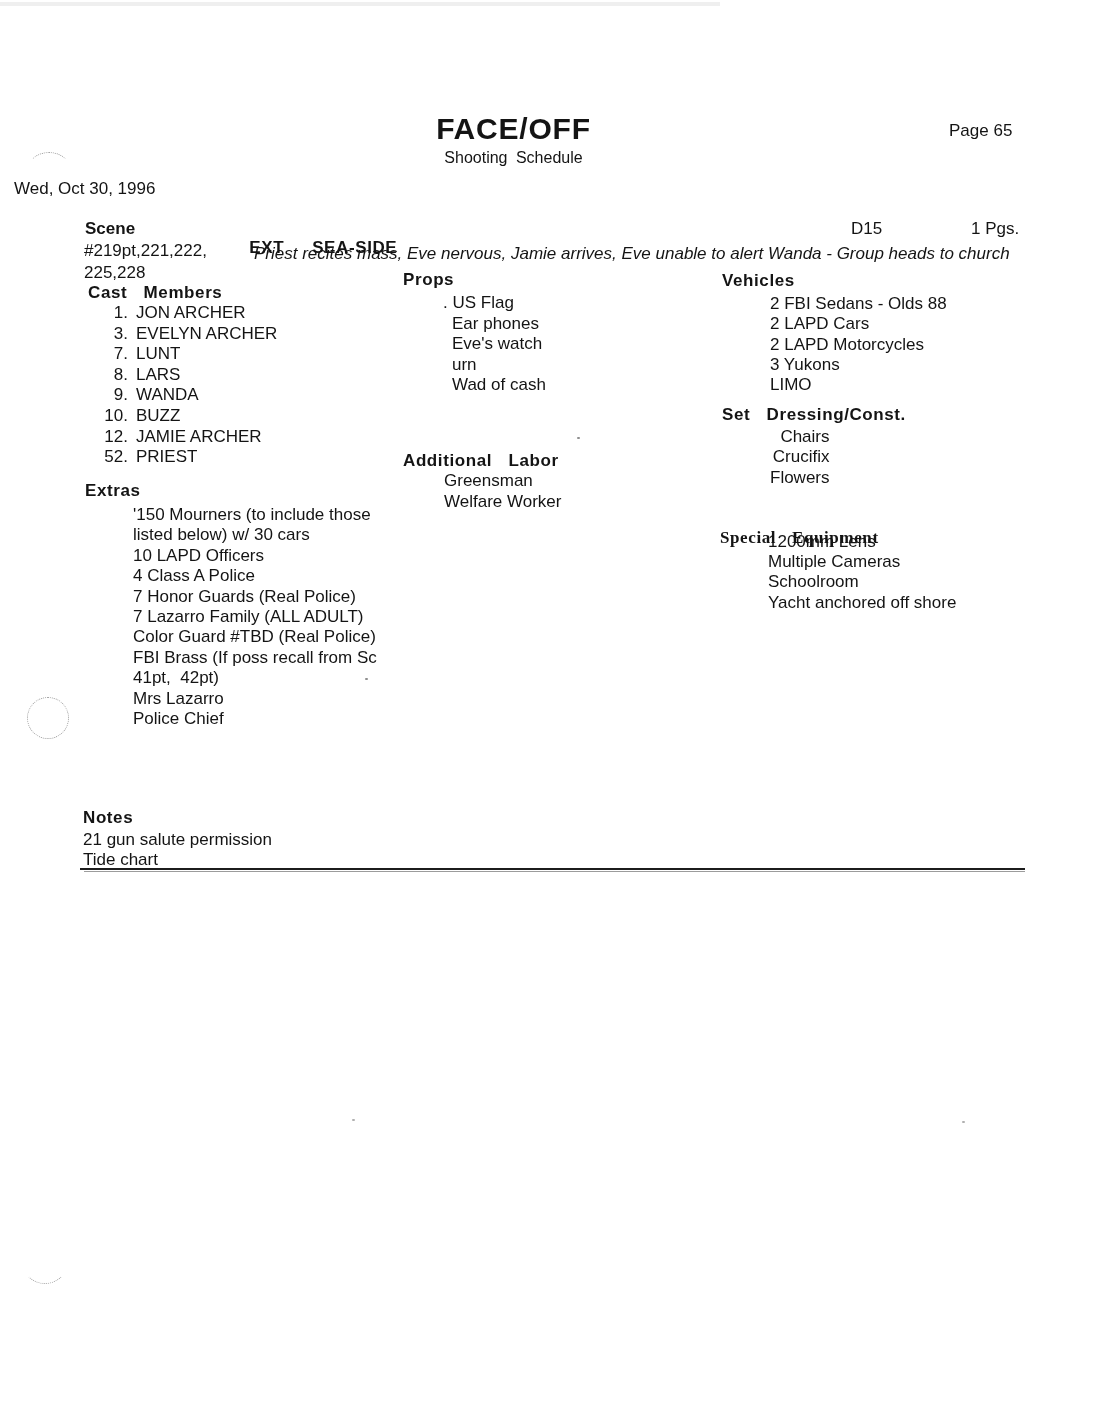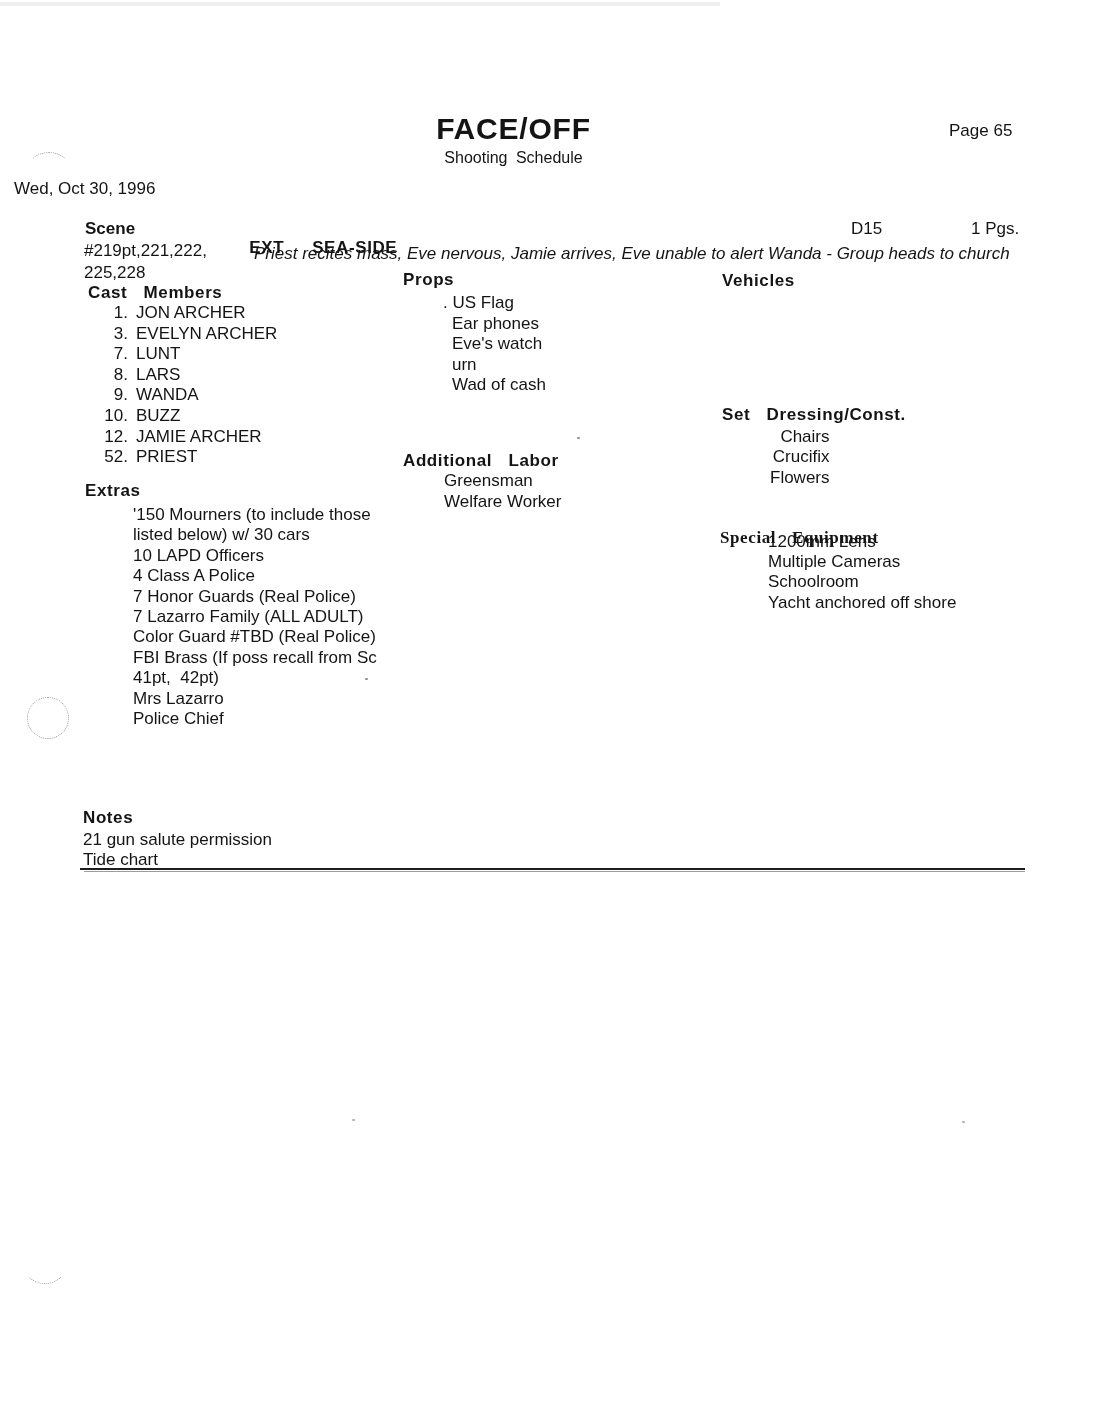--- a/index.html
+++ b/index.html
@@ -157,20 +157,27 @@
     <li>Wad of cash</li>
   </ul>
 
   <div class="t sec-h" style="left:403px; top:451px;">Additional Labor</div>
   <ul class="line-list labor-list">
     <li>Greensman</li>
     <li>Welfare Worker</li>
   </ul>
 
   <div class="t sec-h" style="left:722px; top:271px;">Vehicles</div>
+  <ul class="line-list vehicles-list">
+    <li>2 FBI Sedans - Olds 88</li>
+    <li>2 LAPD Cars</li>
+    <li>2 LAPD Motorcycles</li>
+    <li>3 Yukons</li>
+    <li>LIMO</li>
+  </ul>
 
   <div class="t sec-h" style="left:722px; top:405px;">Set Dressing/Const.</div>
   <ul class="line-list setdress-list">
     <li>Chairs</li>
     <li>Crucifix</li>
     <li>Flowers</li>
   </ul>
 
   <div class="t sec-h" style="left:720px; top:528px;font-family:Liberation Serif, serif;">Special Equipment</div>
   <ul class="line-list specequip-list">

